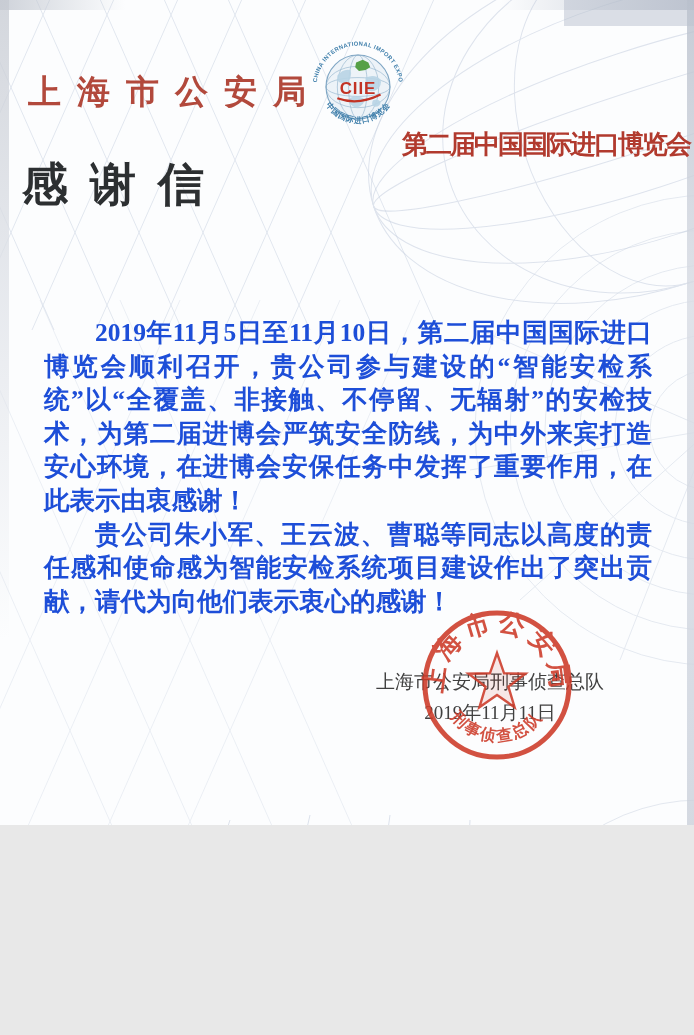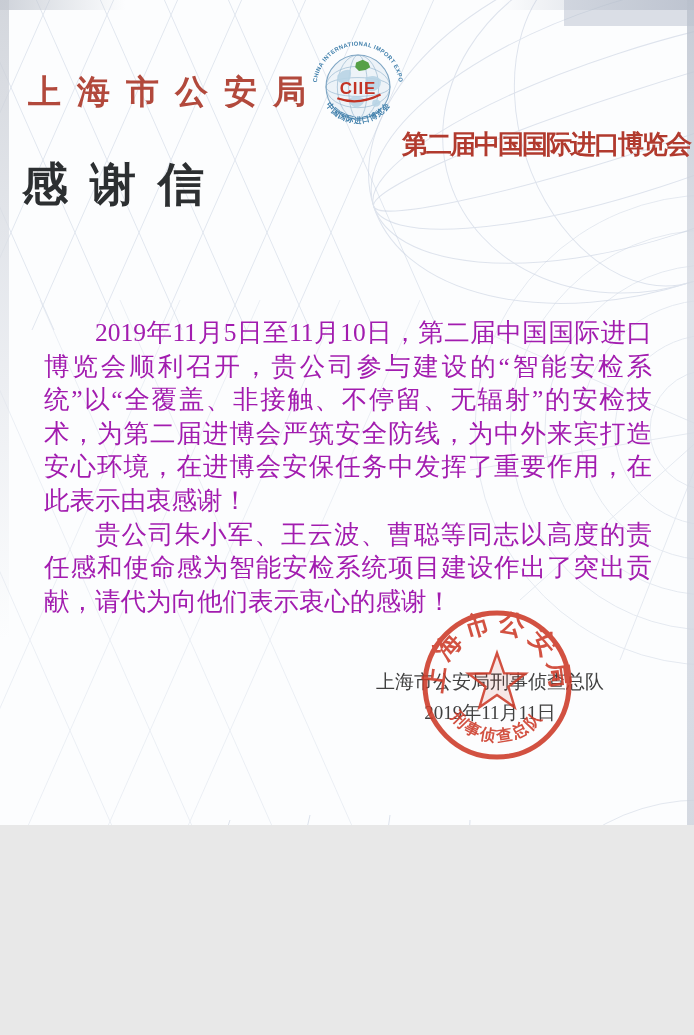--- a/index.html
+++ b/index.html
@@ -35,21 +35,21 @@
   .doc-title{
     position:absolute;left:0;top:154px;width:694px;text-align:left;
     font-family:"Liberation Sans","DejaVu Sans",sans-serif;font-weight:900;
     font-size:46px;letter-spacing:22px;text-indent:22px;color:#2c2f31;
   }
   .salutation{
     position:absolute;left:50px;top:252px;font-size:27px;color:#3c4043;white-space:nowrap;
   }
   .body-text{
     position:absolute;left:44px;top:316px;width:608px;
-    font-size:25.5px;line-height:33.6px;color:#a21caf;text-align:justify;
+    font-size:25.5px;line-height:33.6px;color:#1d4ed8;text-align:justify;font-weight:bold;
   }
   .body-text p{margin:0;text-indent:2em;}
   .sign-block{
     position:absolute;left:330px;top:666px;width:320px;text-align:center;
     font-size:19px;line-height:31px;color:#404040;
   }
   .stamp{position:absolute;left:419px;top:609px;width:156px;height:156px;opacity:.88;}
 </style>
 </head>
 <body>

